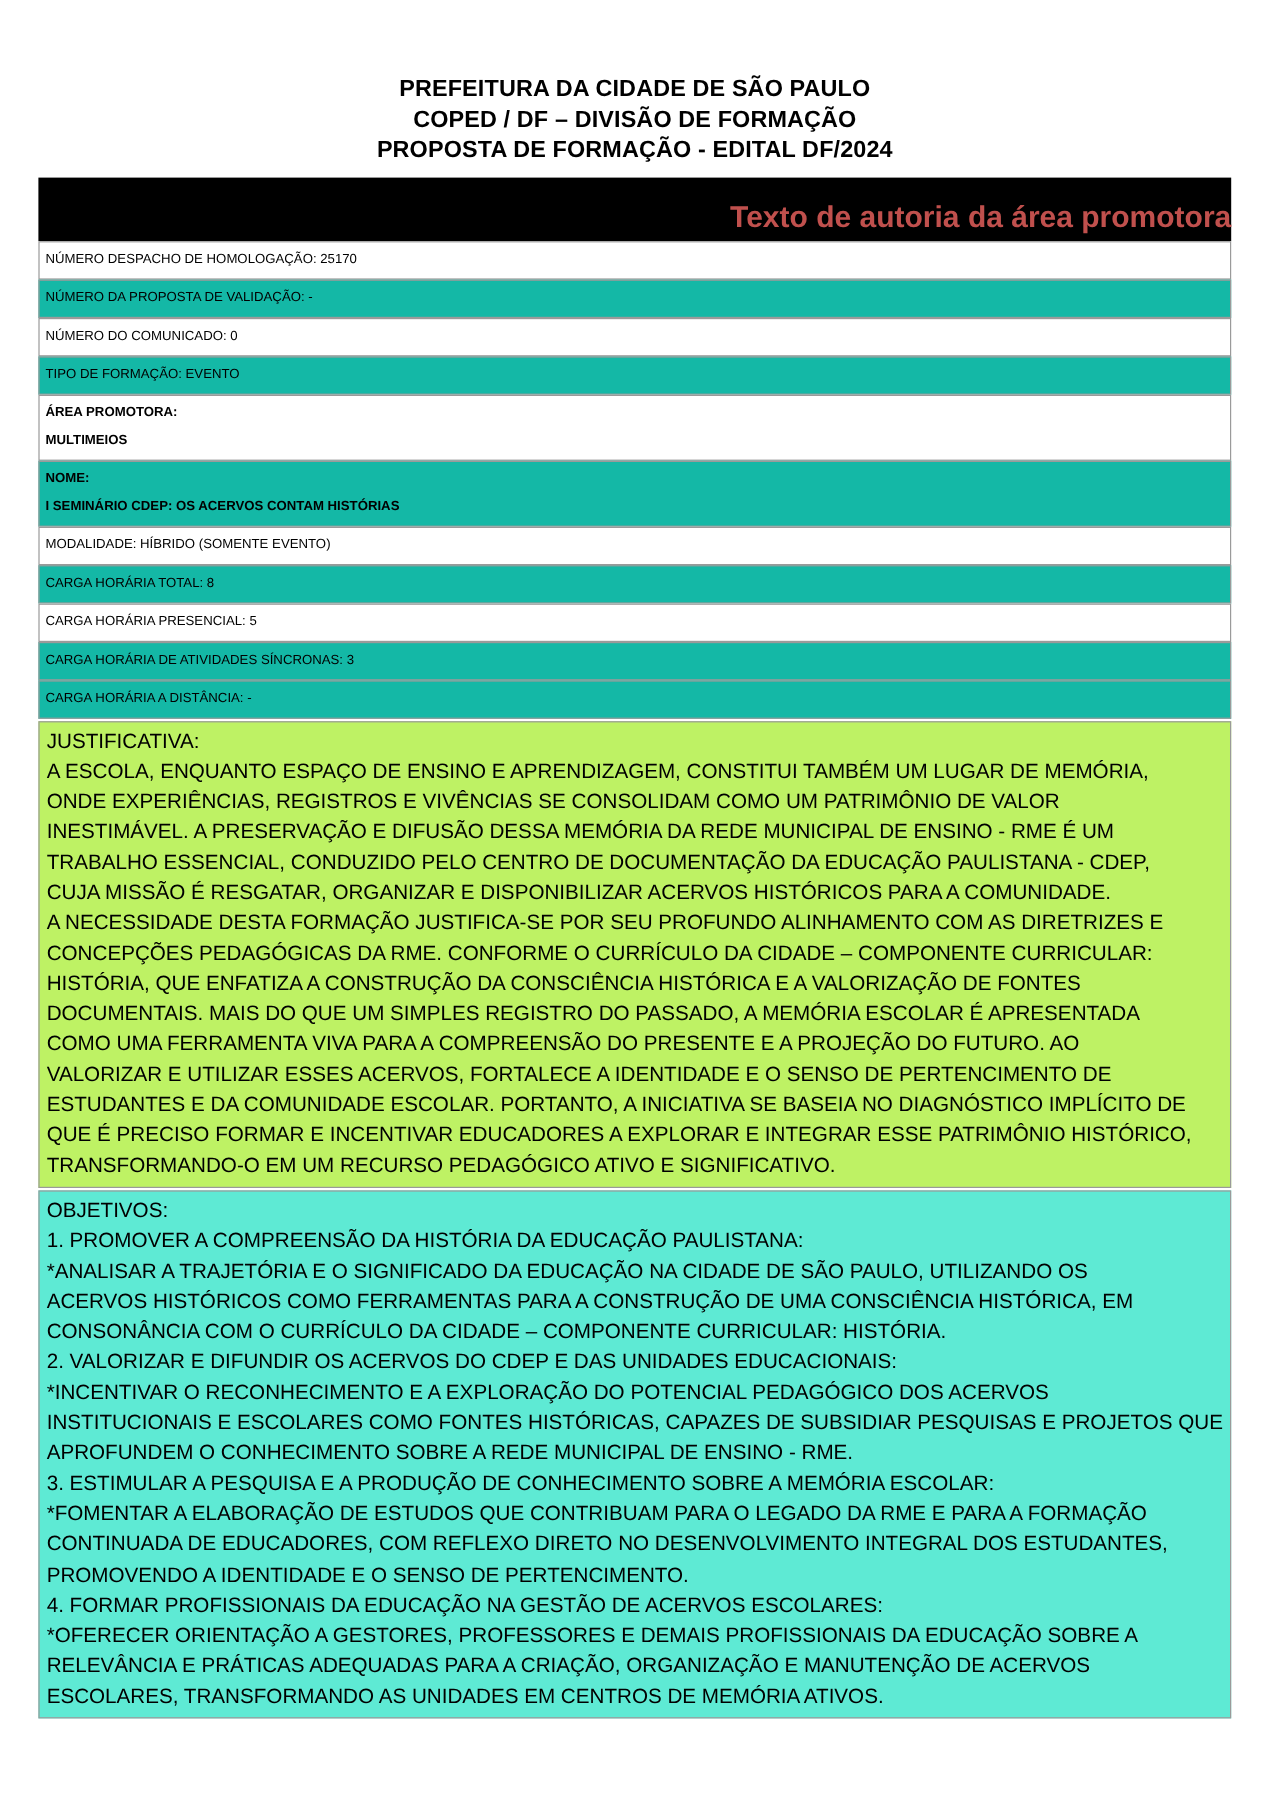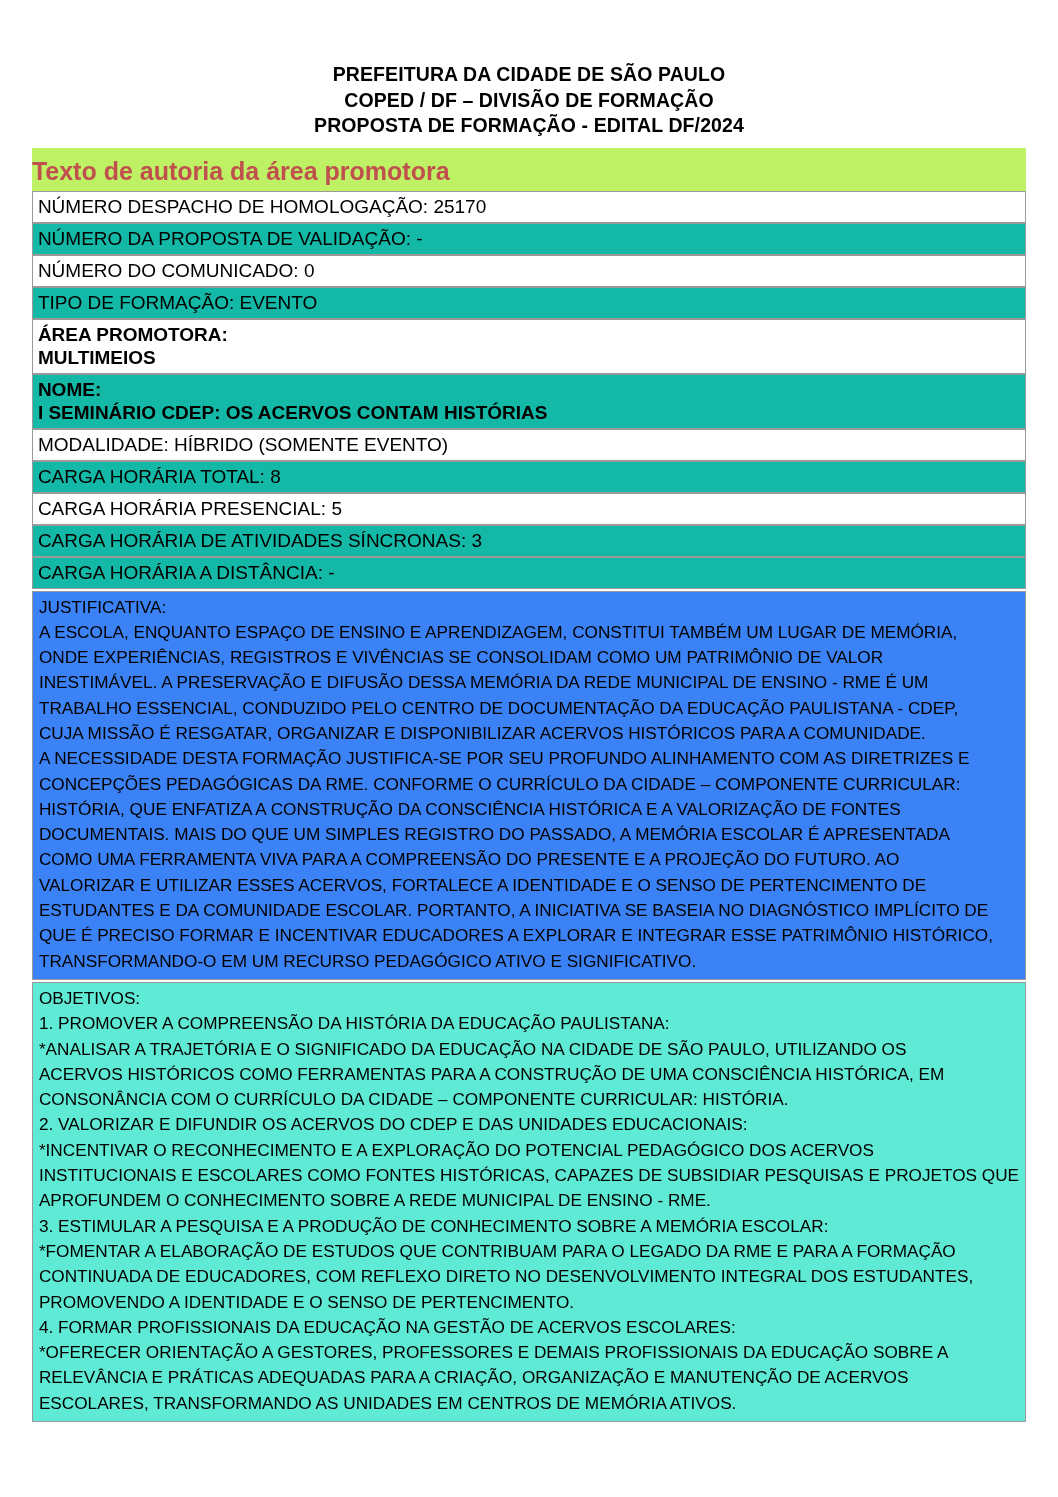--- a/index.html
+++ b/index.html
@@ -38,36 +38,36 @@
 
   
   .form-table {
     width: 921px;
     margin: 9px auto 0 auto;
     border-collapse: separate;
     border-spacing: 0;
   }
 
   .banner-row td {
-    background: #bef264;
-    text-align: left;
-    padding: 8px 0 5px 0;
+    background: #000000;
+    text-align: right;
+    padding: 18px 0 5px 0;
     border: none;
   }
   .banner-text {
     color: #C0504D;
     font-weight: bold;
     font-size: 25px;
     line-height: 30px;
   }
 
   .field-row td {
     border: 1px solid #9a9a9a;
     padding: 3px 1px 4px 5px;
-    font-size: 19px;
+    font-size: 11px;
     line-height: 23px;
     vertical-align: middle;
     height: 28px;
     margin-left: 26px;
   }
   .field-row.shade td { background: #14b8a6; }
   .field-row.plain td { background: #ffffff; }
   .field-row.bold td { font-weight: bold; }
 
   .field-line { display: block; white-space: nowrap; }
@@ -81,21 +81,21 @@
   }
 
   .block-row td {
     border: 1px solid #9a9a9a;
     padding: 3px 6px 5px 6px;
     font-size: 17.2px;
     line-height: 25.3px;
     vertical-align: top;
   }
   .block-row.shade td { background: #5eead4; }
-  .block-row.plain td { background: #3b82f6; }
+  .block-row.plain td { background: #bef264; }
   .block-line { display: block; white-space: nowrap; }
 </style>
 </head>
 <body>
 
 <div class="page">
 
   <div class="doc-header">
     <div class="hline">PREFEITURA DA CIDADE DE SÃO PAULO</div>
     <div class="hline">COPED / DF – DIVISÃO DE FORMAÇÃO</div>

